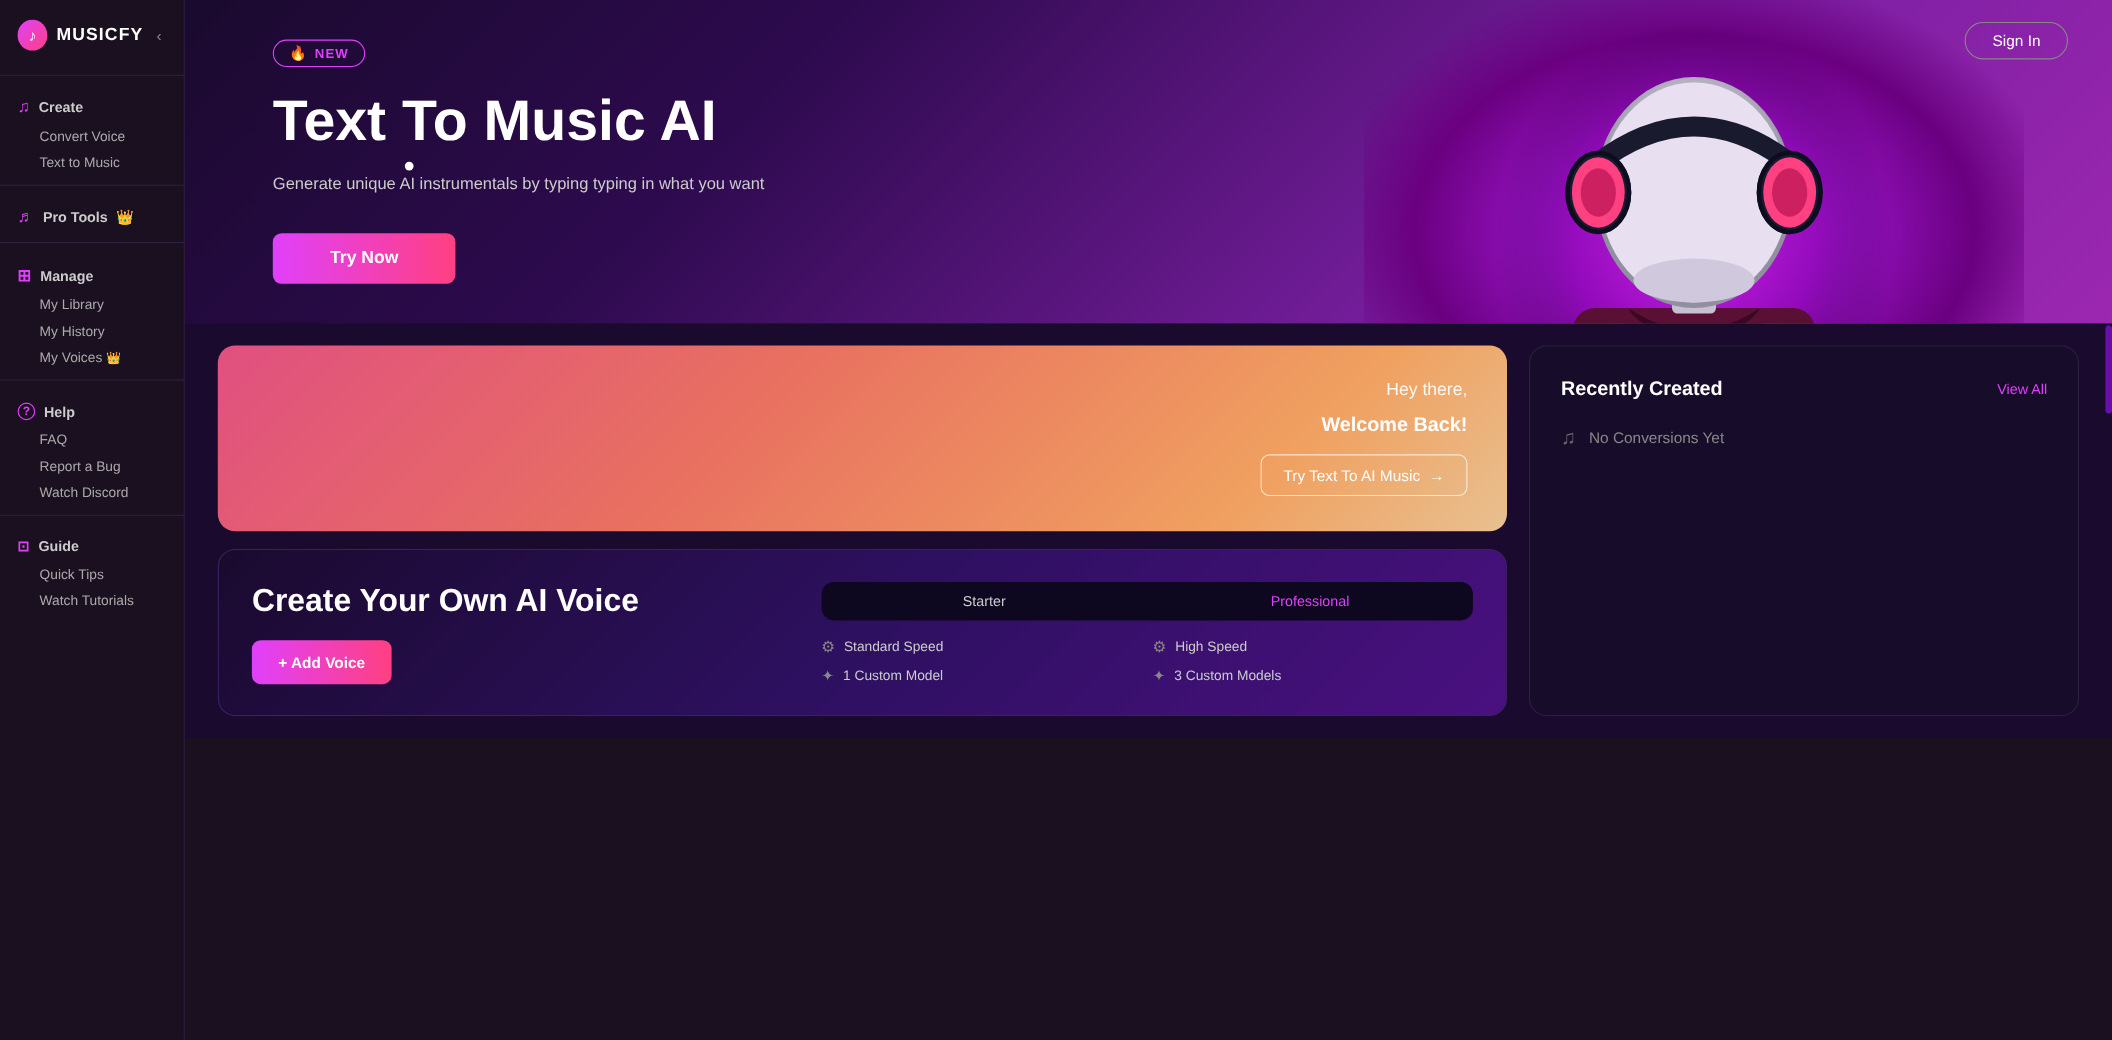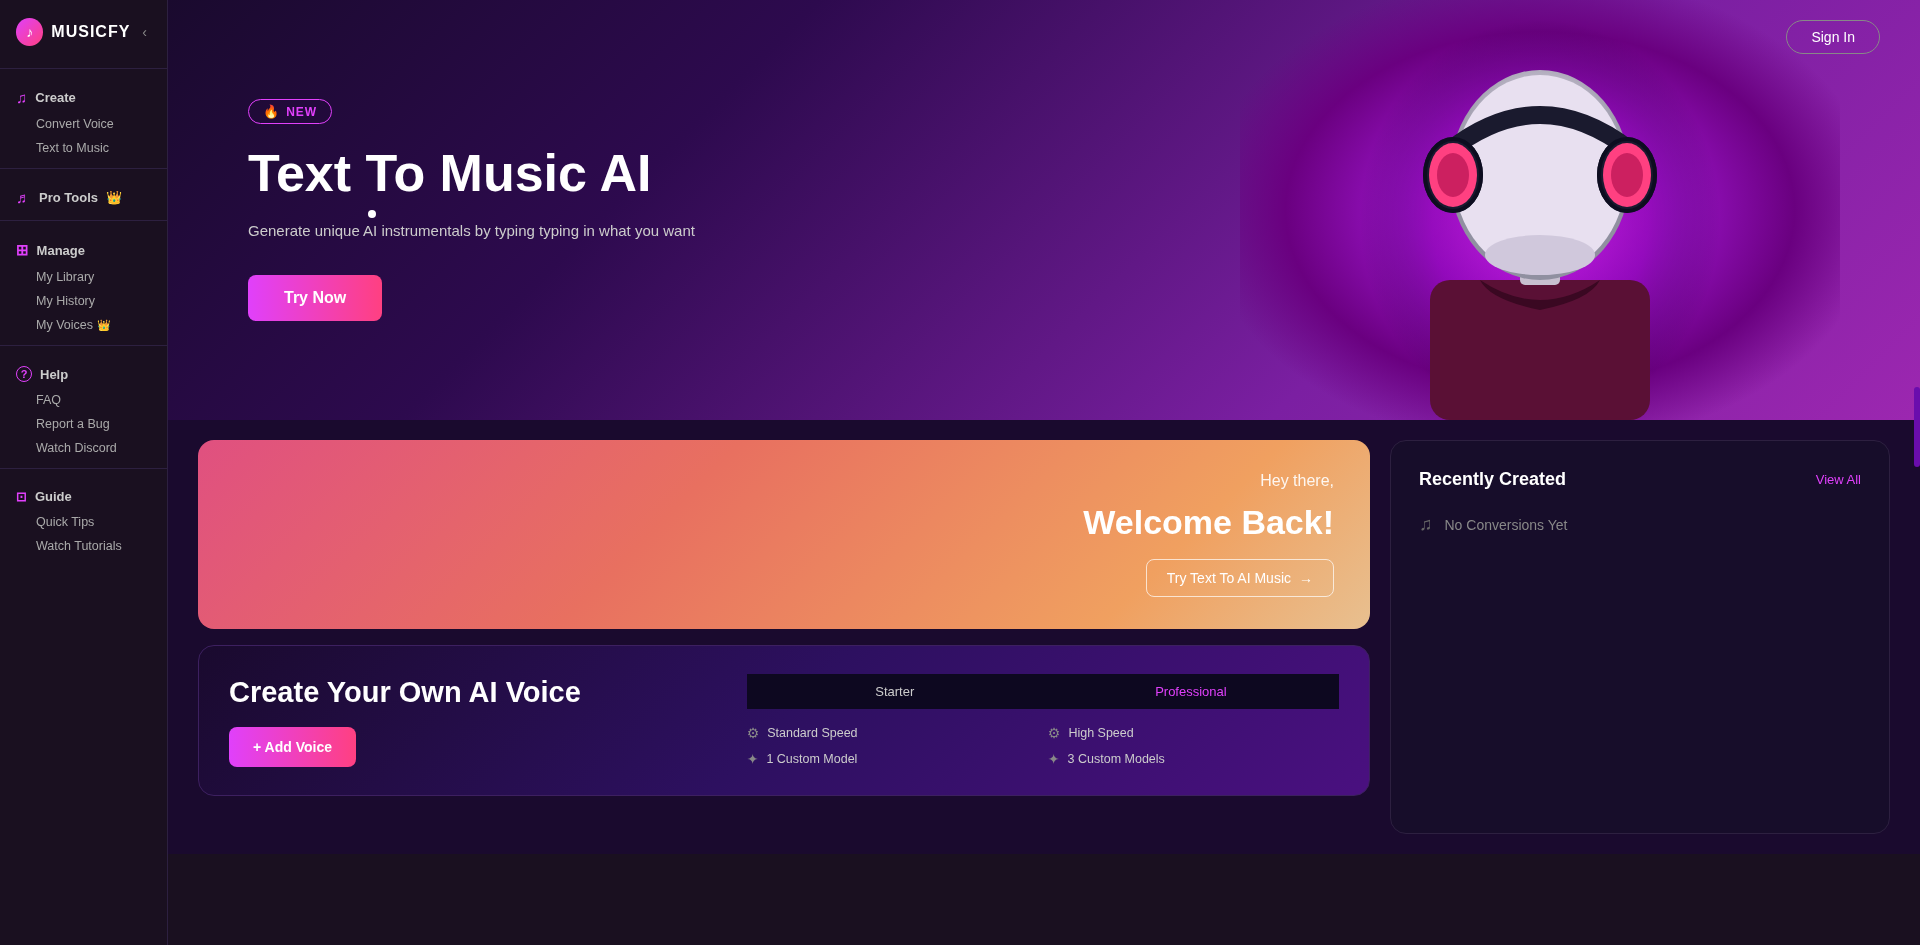--- a/index.html
+++ b/index.html
@@ -92,21 +92,21 @@
       padding: 5px 16px 5px 36px;
       font-size: 12.5px;
       color: #aaa;
       cursor: pointer;
       transition: color 0.2s;
     }
 
     
     .main {
       flex: 1;
-      height: 854px;
+      height: 671px;
       overflow-y: auto;
       display: flex;
       flex-direction: column;
       position: relative;
     }
 
     
     .hero {
       position: relative;
       width: 100%;
@@ -163,21 +163,21 @@
     .hero-subtitle {
       font-size: 15px;
       color: #ccc;
       margin-bottom: 32px;
       line-height: 1.5;
     }
     .hero-cta {
       background: linear-gradient(90deg, #e040fb, #ff4081);
       border: none;
       border-radius: 8px;
-      padding: 14px 36px;
+      padding: 14px 52px;
       font-size: 16px;
       font-weight: 600;
       color: #fff;
       cursor: pointer;
       transition: opacity 0.2s;
     }
 
     
     .signin-btn {
       position: absolute;
@@ -218,21 +218,21 @@
       flex-direction: column;
       gap: 12px;
       align-items: flex-end;
     }
     .welcome-hey {
       font-size: 16px;
       color: rgba(255,255,255,0.9);
       font-weight: 400;
     }
     .welcome-title {
-      font-size: 34px;
+      font-size: 18px;
       font-weight: 800;
       color: #fff;
       line-height: 1.2;
     }
     .welcome-cta {
       display: inline-flex;
       align-items: center;
       gap: 8px;
       background: transparent;
       border: 1.5px solid rgba(255,255,255,0.7);
@@ -277,21 +277,21 @@
       cursor: pointer;
     }
 
     .voice-card-right {
       flex: 1.2;
     }
 
     .plan-tabs {
       display: flex;
       background: #0d0820;
-      border-radius: 0;
+      border-radius: 11px;
       margin-bottom: 16px;
       overflow: hidden;
     }
     .plan-tab {
       flex: 1;
       padding: 10px 12px;
       text-align: center;
       font-size: 13px;
       font-weight: 500;
       color: #888;

